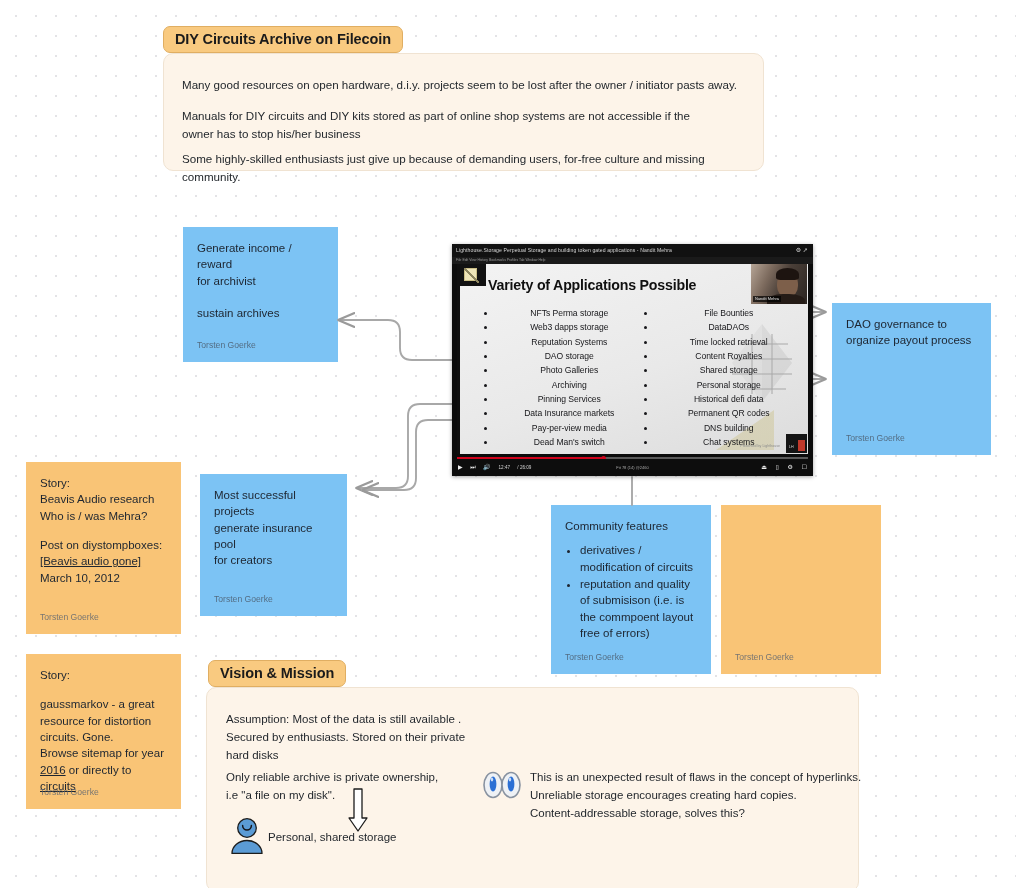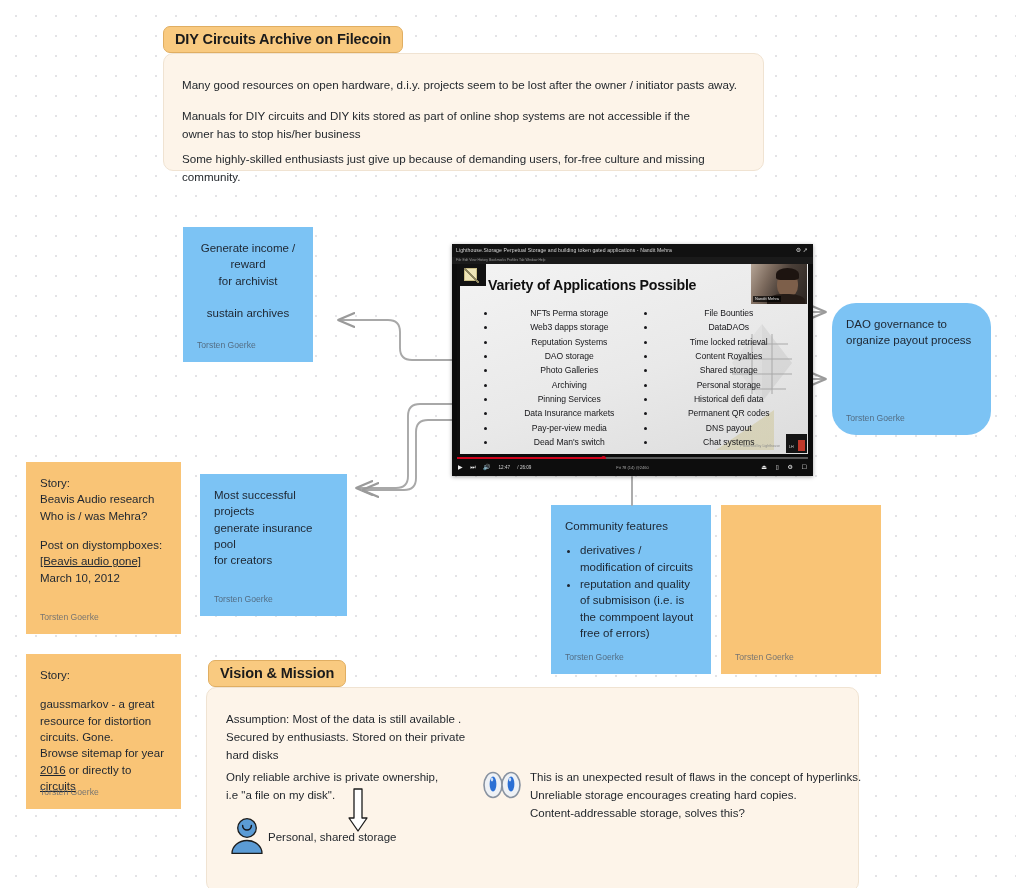--- a/index.html
+++ b/index.html
@@ -231,29 +231,29 @@
   <g fill="none" stroke="#a8a8a8" stroke-width="1.9" stroke-linecap="round">
 
     <path d="M632,477 L632,505"></path>
   </g>
   <g fill="none" stroke="#a8a8a8" stroke-width="1.9" stroke-linecap="round" marker-end="url(#ah)">
 
     <path d="M544,404 L544,366"></path>
   </g>
 </svg>
 
-<div class="note blue" style="left:183px; top:227px; width:130px; height:135px;text-align:center;">
+<div class="note blue" style="left:183px; top:227px; width:155px; height:135px;">
   <div class="body">Generate income / reward
 for archivist
 
 sustain archives</div>
   <div class="author">Torsten Goerke</div>
 </div>
 
-<div class="note blue" style="left:832px; top:303px; width:159px; height:132px;border-radius:24px;">
+<div class="note blue" style="left:832px; top:303px; width:159px; height:152px;">
   <div class="body">DAO governance to
 organize payout process</div>
   <div class="author">Torsten Goerke</div>
 </div>
 
 <div class="note orange" style="left:26px; top:462px; width:155px; height:172px;">
   <div>Story:</div>
   <div>Beavis Audio research</div>
   <div>Who is / was Mehra?</div>
   <div style="height:13px"></div>
@@ -352,21 +352,21 @@
       <div class="slide-col">
         <ul>
           <li>File Bounties</li>
           <li>DataDAOs</li>
           <li>Time locked retrieval</li>
           <li>Content Royalties</li>
           <li>Shared storage</li>
           <li>Personal storage</li>
           <li>Historical defi data</li>
           <li>Permanent QR codes</li>
-          <li>DNS payout</li>
+          <li>DNS building</li>
           <li>Chat systems</li>
         </ul>
       </div>
     </div>
 
     <div class="webcam">
       <div class="wc-bg"></div>
       <div class="wc-head"></div>
       <div class="wc-hair"></div>
       <div class="wc-body"></div>

